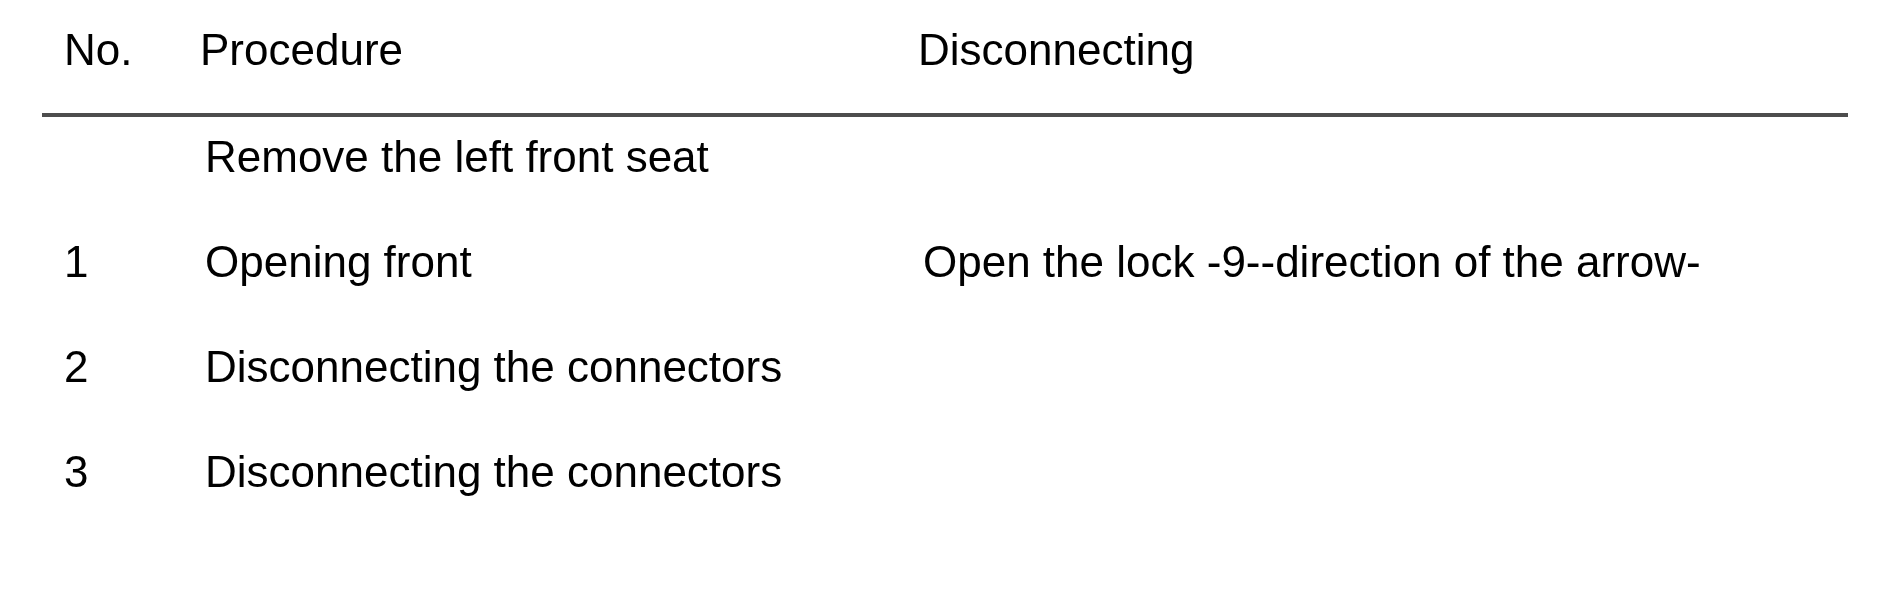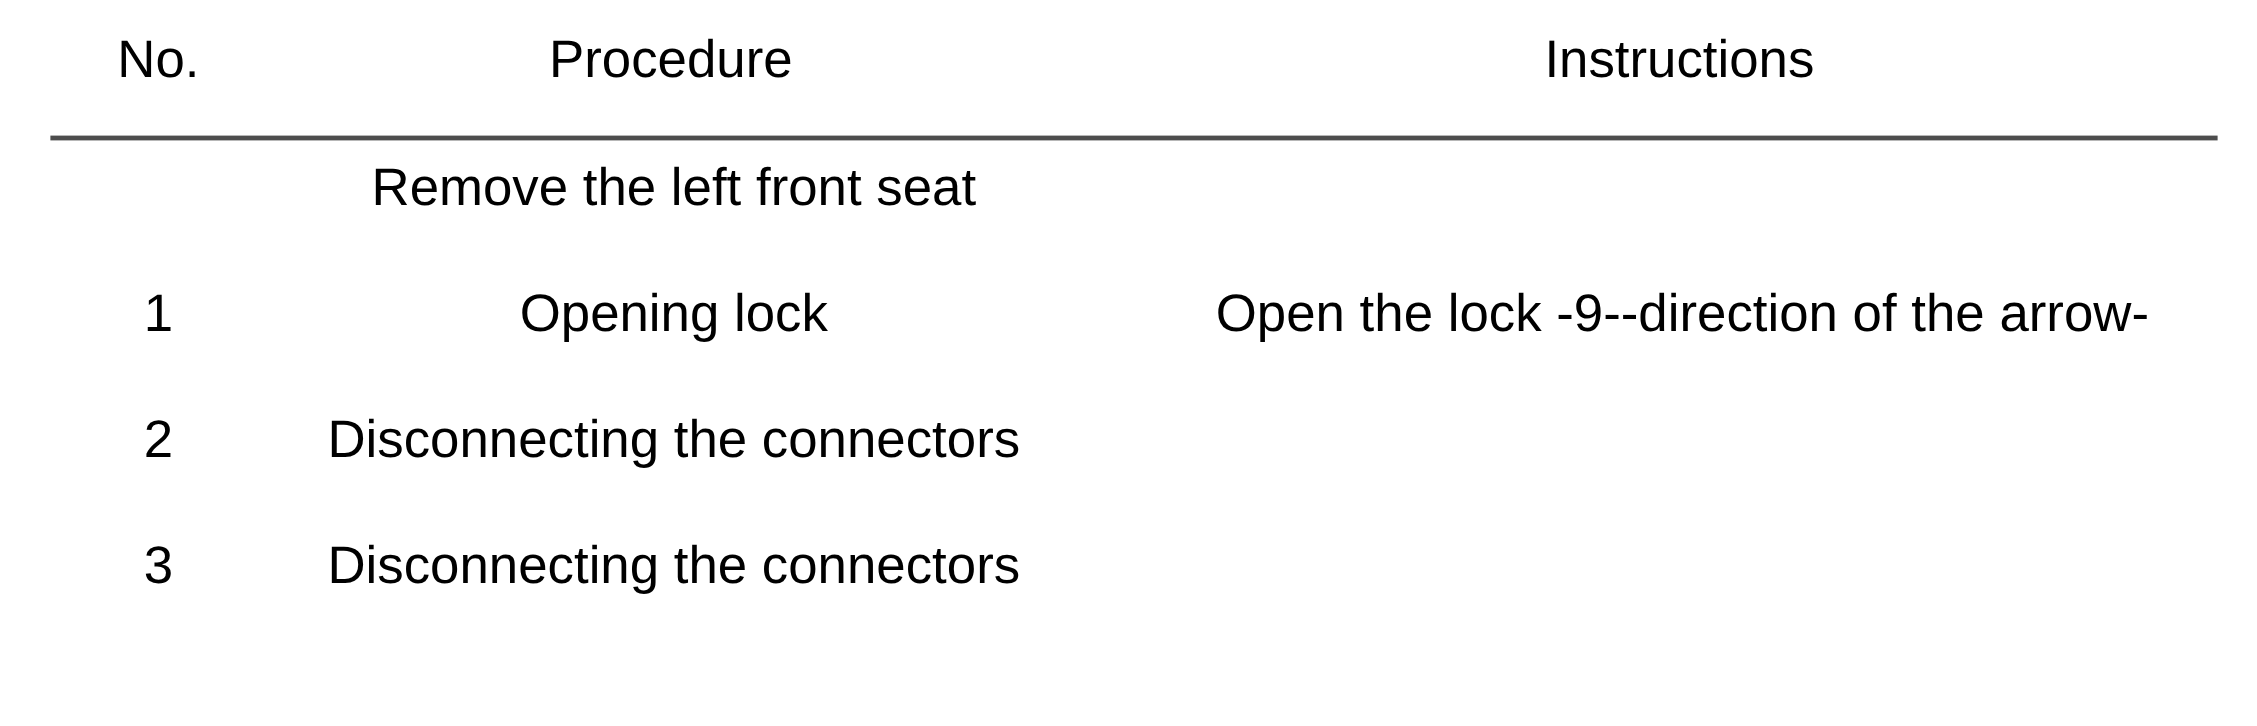--- a/index.html
+++ b/index.html
@@ -15,21 +15,20 @@
     background: #ffffff;
     color: #000000;
     font-family: "Liberation Sans", sans-serif;
     font-size: 44px;
     line-height: 44px;
   }
   .trow {
     display: grid;
     grid-template-columns: 200px 718px 1fr;
     align-items: start;
-    text-align: center;
   }
   .cell {
     white-space: nowrap;
     overflow: visible;
   }
   .cell-no {
     padding-left: 64px;
   }
   .indent {
     padding-left: 5px;
@@ -51,34 +50,34 @@
   }
 </style>
 </head>
 <body>
 
 <div class="page">
 
   <div class="trow header">
     <div class="cell cell-no">No.</div>
     <div class="cell">Procedure</div>
-    <div class="cell">Instructions</div>
+    <div class="cell">Disconnecting</div>
   </div>
 
   <div class="rule"></div>
 
   <div class="trow section">
     <div class="cell cell-no"></div>
     <div class="cell indent">Remove the left front seat</div>
     <div class="cell indent"></div>
   </div>
 
   <div class="trow step">
     <div class="cell cell-no">1</div>
-    <div class="cell indent">Opening lock</div>
+    <div class="cell indent">Opening front</div>
     <div class="cell indent">Open the lock -9--direction of the arrow-</div>
   </div>
 
   <div class="trow step">
     <div class="cell cell-no">2</div>
     <div class="cell indent">Disconnecting the connectors</div>
   </div>
 
   <div class="trow step">
     <div class="cell cell-no">3</div>

